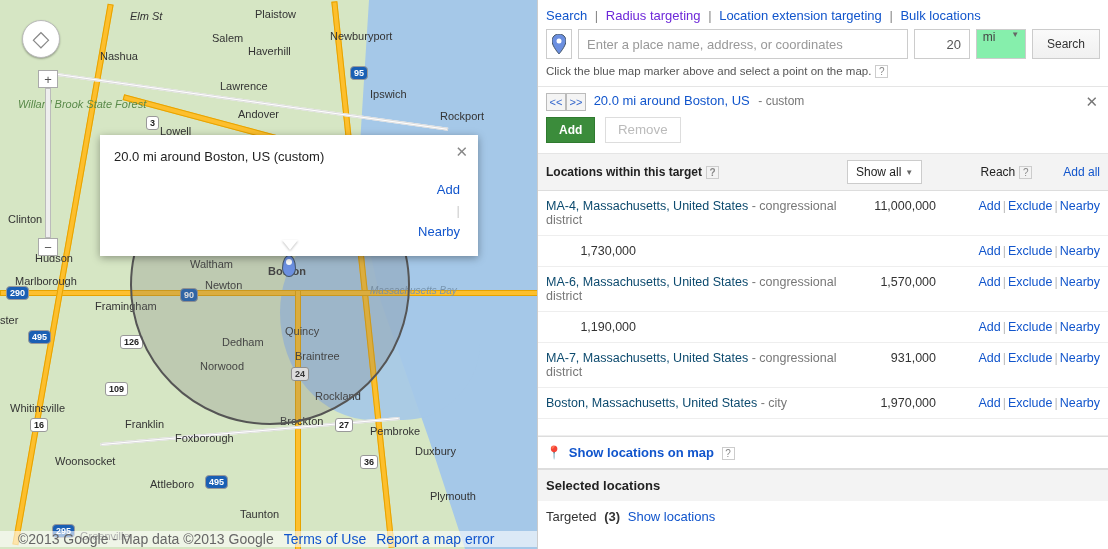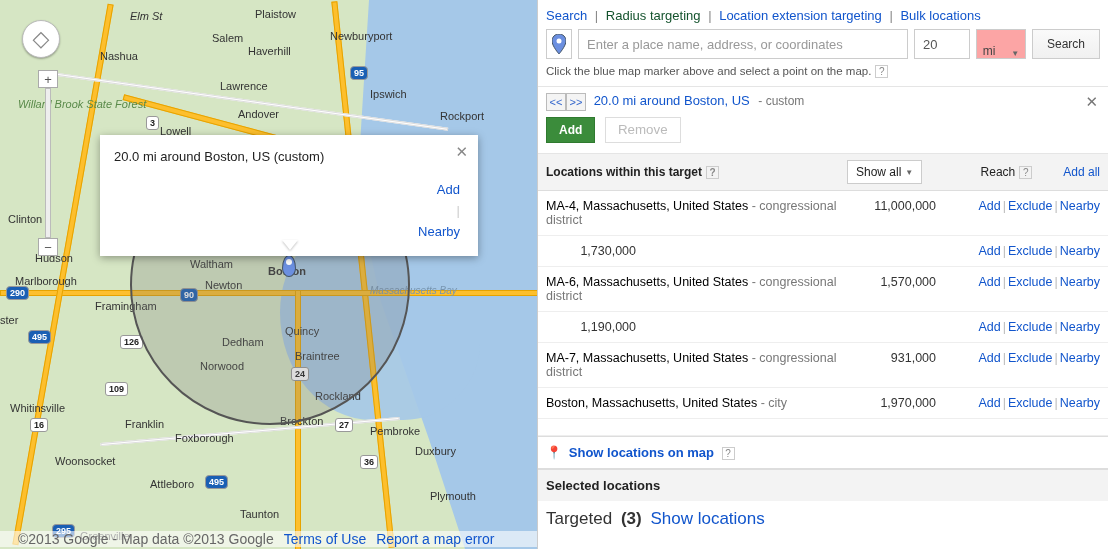--- a/index.html
+++ b/index.html
@@ -35,57 +35,57 @@
   .popup .close{position:absolute;right:10px;top:8px;color:#888;font-size:15px;cursor:pointer}
   .popup .actions{text-align:right;margin-top:16px;line-height:1.6}
   .popup .divider{color:#ccc}
   .tail{position:absolute;left:282px;top:240px;width:0;height:0;border-left:8px solid transparent;border-right:8px solid transparent;border-top:10px solid #fff;filter:drop-shadow(0 1px 1px rgba(0,0,0,.25))}
   .mapfoot{position:absolute;bottom:2px;left:0;right:0;font-size:14px;color:#666;display:flex;gap:10px;padding:0 18px;background:rgba(255,255,255,.6)}
   .mapfoot span{white-space:nowrap}
   
   .panel{flex:1;display:flex;flex-direction:column;height:549px}
   .tabs{padding:8px 8px 6px 8px;font-size:13px}
   .tabs .sep{color:#888;margin:0 4px}
-  .tabs .active{color:#14532d}
+  .tabs .active{color:#6d28d9}
   .searchrow{display:flex;align-items:center;gap:6px;padding:0 8px 6px}
   .marker-toggle{width:26px;height:30px;border:1px solid #ccc;display:flex;align-items:center;justify-content:center;background:#fff;cursor:pointer}
   .marker-toggle svg{width:14px;height:20px}
   .in{border:1px solid #ccc;height:30px;padding:0 8px;font-size:13px;color:#555}
   .in.place{flex:1}
   .in.place::placeholder{color:#999}
-  .in.dist{width:56px;text-align:left}
-  .unitsel{height:30px;width:50px;border:1px solid #ccc;background:#fca5a5;display:flex;align-items:flex-end;justify-content:center;gap:16px;cursor:pointer;font-size:12px;color:#444}
+  .in.dist{width:56px;text-align:right}
+  .unitsel{height:30px;width:50px;border:1px solid #ccc;background:#86efac;display:flex;align-items:flex-start;justify-content:center;gap:16px;cursor:pointer;font-size:12px;color:#444}
   .btn{height:30px;padding:0 14px;border:1px solid #ccc;background:linear-gradient(#fafafa,#f0f0f0);cursor:pointer;font-size:12px;color:#333}
   .hint{padding:0 8px 8px;font-size:11.5px;color:#555}
   .helpq{display:inline-block;width:13px;height:13px;border:1px solid #ccc;color:#888;font-size:10px;text-align:center;line-height:12px;margin-left:4px;cursor:pointer}
   .selbox{border-top:1px solid #e5e5e5;border-bottom:1px solid #e5e5e5;padding:6px 8px 10px;position:relative}
   .navarrows{display:inline-flex;gap:0;vertical-align:middle;margin-right:4px}
   .navarrows span{width:20px;height:18px;border:1px solid #bbb;background:#f4f4f4;display:flex;align-items:center;justify-content:center;font-size:11px;color:#36c;cursor:pointer}
   .selname{color:#15c;font-size:13px}
   .seltype{color:#777;font-size:12px;margin-left:5px}
   .closex{position:absolute;right:10px;top:6px;color:#777;font-size:15px;cursor:pointer}
   .btn-add{background:#3b8c3b;color:#fff;border:1px solid #2f7a2f;height:26px;padding:0 12px;font-weight:bold;font-size:12px;cursor:pointer;margin-top:6px}
   .btn-rm{height:26px;padding:0 12px;border:1px solid #ddd;background:#fff;color:#bbb;margin-left:6px;cursor:default}
   .tblhead{display:flex;align-items:center;background:#f3f3f3;border-bottom:1px solid #ddd;padding:6px 8px;font-size:12px}
   .tblhead .h1{font-weight:bold;flex:0 0 270px}
   .dropdown{display:inline-flex;align-items:center;gap:4px;padding:4px 8px;border:1px solid #ccc;background:#fff;font-size:12px;cursor:pointer;margin-left:auto;margin-right:20px}
   .tblhead .hreach{font-weight:normal;width:90px;text-align:right}
   .tblhead .addall{margin-left:auto}
   .rows{overflow:auto}
   .row{display:flex;align-items:flex-start;padding:8px;border-bottom:1px solid #eee;font-size:12.5px}
   .loc{flex:0 0 300px}
-  .loc .lname{color:#000000}
+  .loc .lname{color:#0c4a6e}
   .loc .ltype{color:#777}
   .reach{width:90px;text-align:right;color:#333}
   .rowact{margin-left:auto;text-align:right;white-space:nowrap}
   .rowact .sep2{color:#bbb;margin:0 2px}
   .showmap{padding:8px;border-top:1px solid #ddd;border-bottom:1px solid #ddd;font-size:13px}
   .showmap .mpin{color:#15c;margin-right:3px}
   .selected{background:#f3f3f3;padding:8px;font-weight:bold;border-top:1px solid #ddd}
-  .targeted{padding:8px;font-size:17px;color:#333}
+  .targeted{padding:8px;font-size:13px;color:#333}
   .targeted b{margin:0 4px}
   .tri{font-size:8px;color:#666}
 </style>
 </head>
 <body>
 
 <div class="app">
 
   <div class="map">
     <div class="water1"></div>

